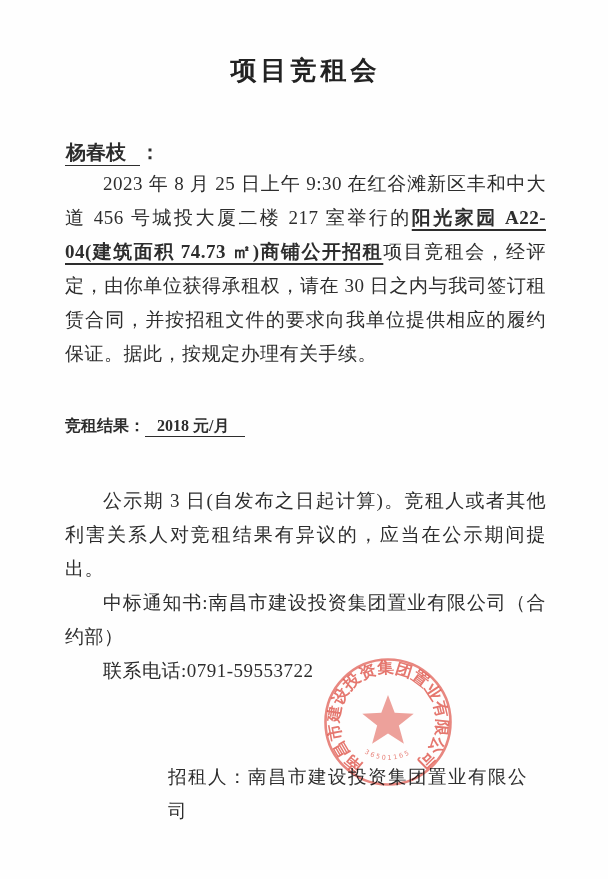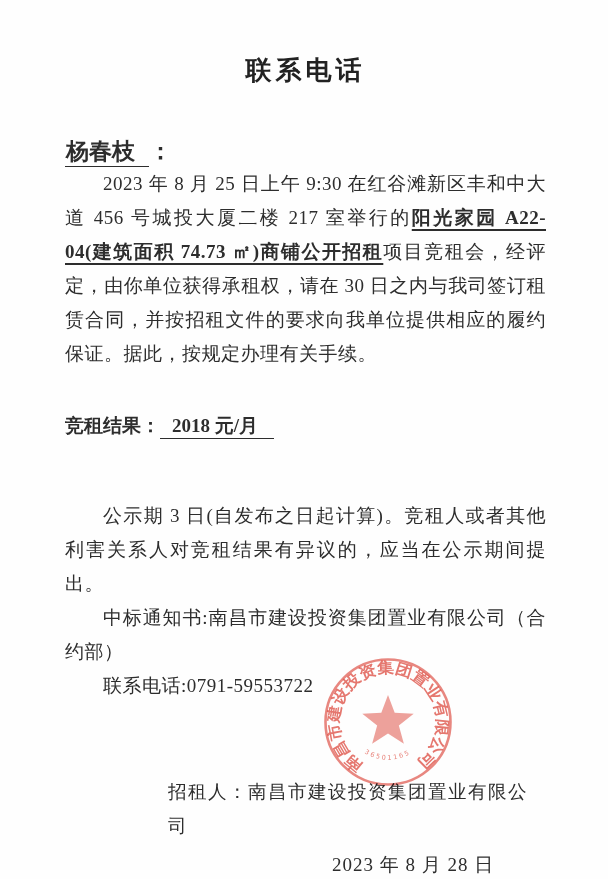--- a/index.html
+++ b/index.html
@@ -19,21 +19,21 @@
     font-size: 26px;
     line-height: 38px;
     font-weight: bold;
     letter-spacing: 4px;
     text-align: center;
     color: #222222;
   }
 
   .salutation {
     margin-top: 47px;
-    font-size: 23px;
+    font-size: 20px;
     line-height: 30px;
     font-weight: bold;
   }
   .salutation .name {
     border-bottom: 1.6px solid #2d2d2d;
     padding: 0 14px 2px 1px;
   }
 
   .body-para {
     font-size: 19px;
@@ -45,30 +45,30 @@
   }
   .body-para .hl {
     font-weight: bold;
     text-decoration: underline;
     text-decoration-thickness: 1.6px;
     text-underline-offset: 5px;
   }
 
   .result-line {
     margin-top: 38px;
-    font-size: 19px;
+    font-size: 16px;
     line-height: 34px;
     font-weight: bold;
   }
   .result-line .value {
     border-bottom: 1.6px solid #2d2d2d;
     padding: 0 16px 2px 12px;
   }
 
-  .notice-block { margin-top: 56px; }
+  .notice-block { margin-top: 41px; }
   .notice-block p {
     font-size: 19px;
     line-height: 34px;
     text-align: justify;
     text-align-last: left;
     text-indent: 2em;
     letter-spacing: 0.5px;
   }
 
   .signature-block { margin-top: 72px; position: relative; }
@@ -96,21 +96,21 @@
     mix-blend-mode: multiply;
     pointer-events: none;
   }
 </style>
 </head>
 <body>
 
 <div class="page">
   <div class="content">
 
-    <h1 class="doc-title">联系电话</h1>
+    <h1 class="doc-title">项目竞租会</h1>
 
     <div class="salutation">
       <span class="name">杨春枝</span><span>：</span>
     </div>
 
     <p class="body-para">
       <span>2023 年 8 月 25 日上午 9:30 在红谷滩新区丰和中大道 456 号城投大厦二楼 217 室举行的</span><span class="hl">阳光家园 A22-04(建筑面积 74.73 ㎡)商铺公开招租</span><span>项目竞租会，经评定，由你单位获得承租权，请在 30 日之内与我司签订租赁合同，并按招租文件的要求向我单位提供相应的履约保证。据此，按规定办理有关手续。</span>
     </p>
 
     <div class="result-line">
@@ -118,21 +118,20 @@
     </div>
 
     <div class="notice-block">
       <p>公示期 3 日(自发布之日起计算)。竞租人或者其他利害关系人对竞租结果有异议的，应当在公示期间提出。</p>
       <p>中标通知书:南昌市建设投资集团置业有限公司（合约部）</p>
       <p>联系电话:0791-59553722</p>
     </div>
 
     <div class="signature-block">
       <div class="sig-lessor">招租人：南昌市建设投资集团置业有限公司</div>
-      <div class="sig-date">2023 年 8 月 28 日</div>
     </div>
 
   </div>
 
   <svg class="seal" viewBox="0 0 140 140" aria-hidden="true">
     <circle cx="70" cy="70" r="62.5" fill="none" stroke="#e0564b" stroke-width="2.6" opacity="0.7"></circle>
     <defs>
       <path id="sealArc" d="M 45.5,112.4 A 49,49 0 1 1 94.5,112.4" fill="none"></path>
       <path id="codeArc" d="M 40,96 A 44,44 0 0 0 100,96" fill="none"></path>
     </defs>

